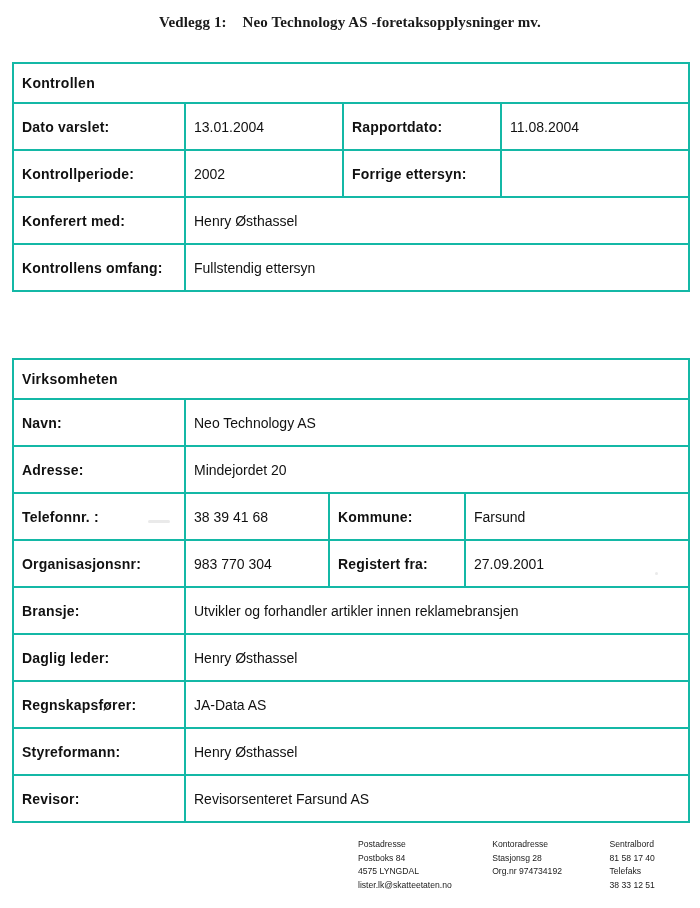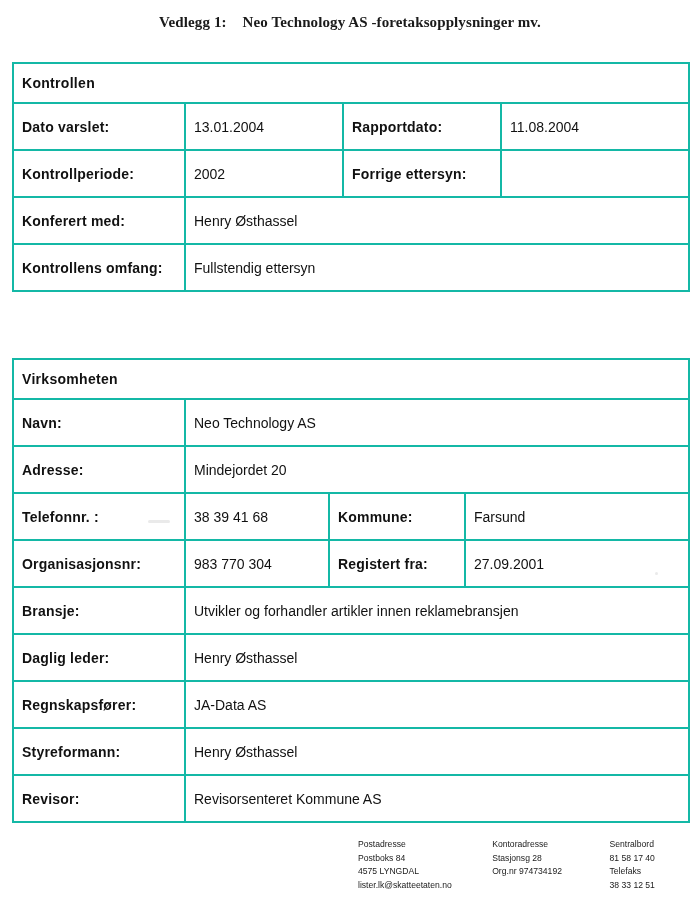--- a/index.html
+++ b/index.html
@@ -200,21 +200,21 @@
       <tr>
         <td class="lbl">Regnskapsfører:</td>
         <td class="val" colspan="3">JA-Data AS</td>
       </tr>
       <tr>
         <td class="lbl">Styreformann:</td>
         <td class="val" colspan="3">Henry Østhassel</td>
       </tr>
       <tr>
         <td class="lbl">Revisor:</td>
-        <td class="val" colspan="3">Revisorsenteret Kommune AS</td>
+        <td class="val" colspan="3">Revisorsenteret Farsund AS</td>
       </tr>
     </tbody>
   </table>
 
   <div class="footer">
     <div class="footer-col c1">
       <div class="footer-line">Postadresse</div>
       <div class="footer-line">Postboks 84</div>
       <div class="footer-line">4575 LYNGDAL</div>
       <div class="footer-line">lister.lk@skatteetaten.no</div>

